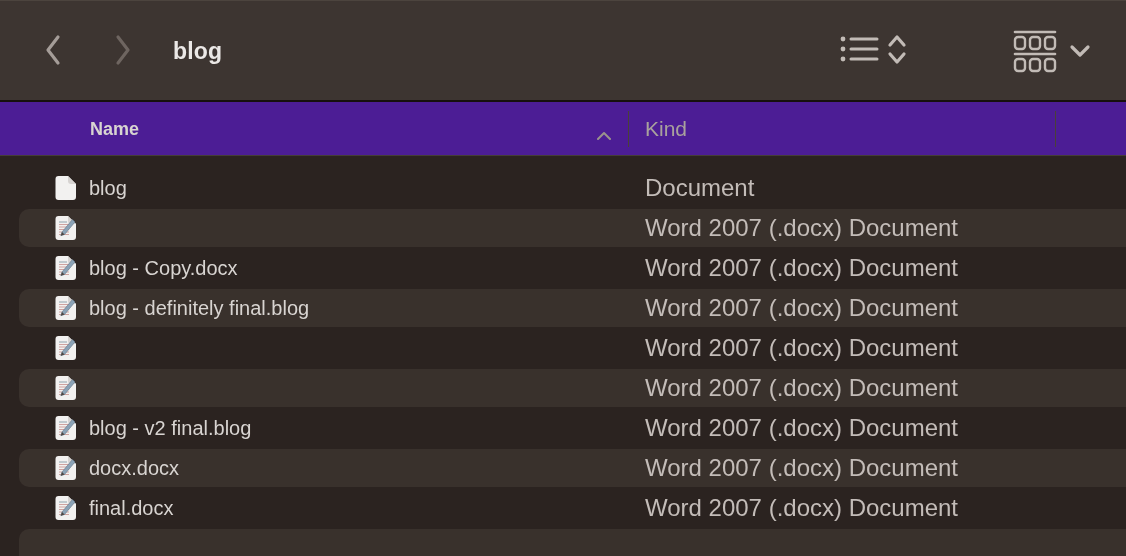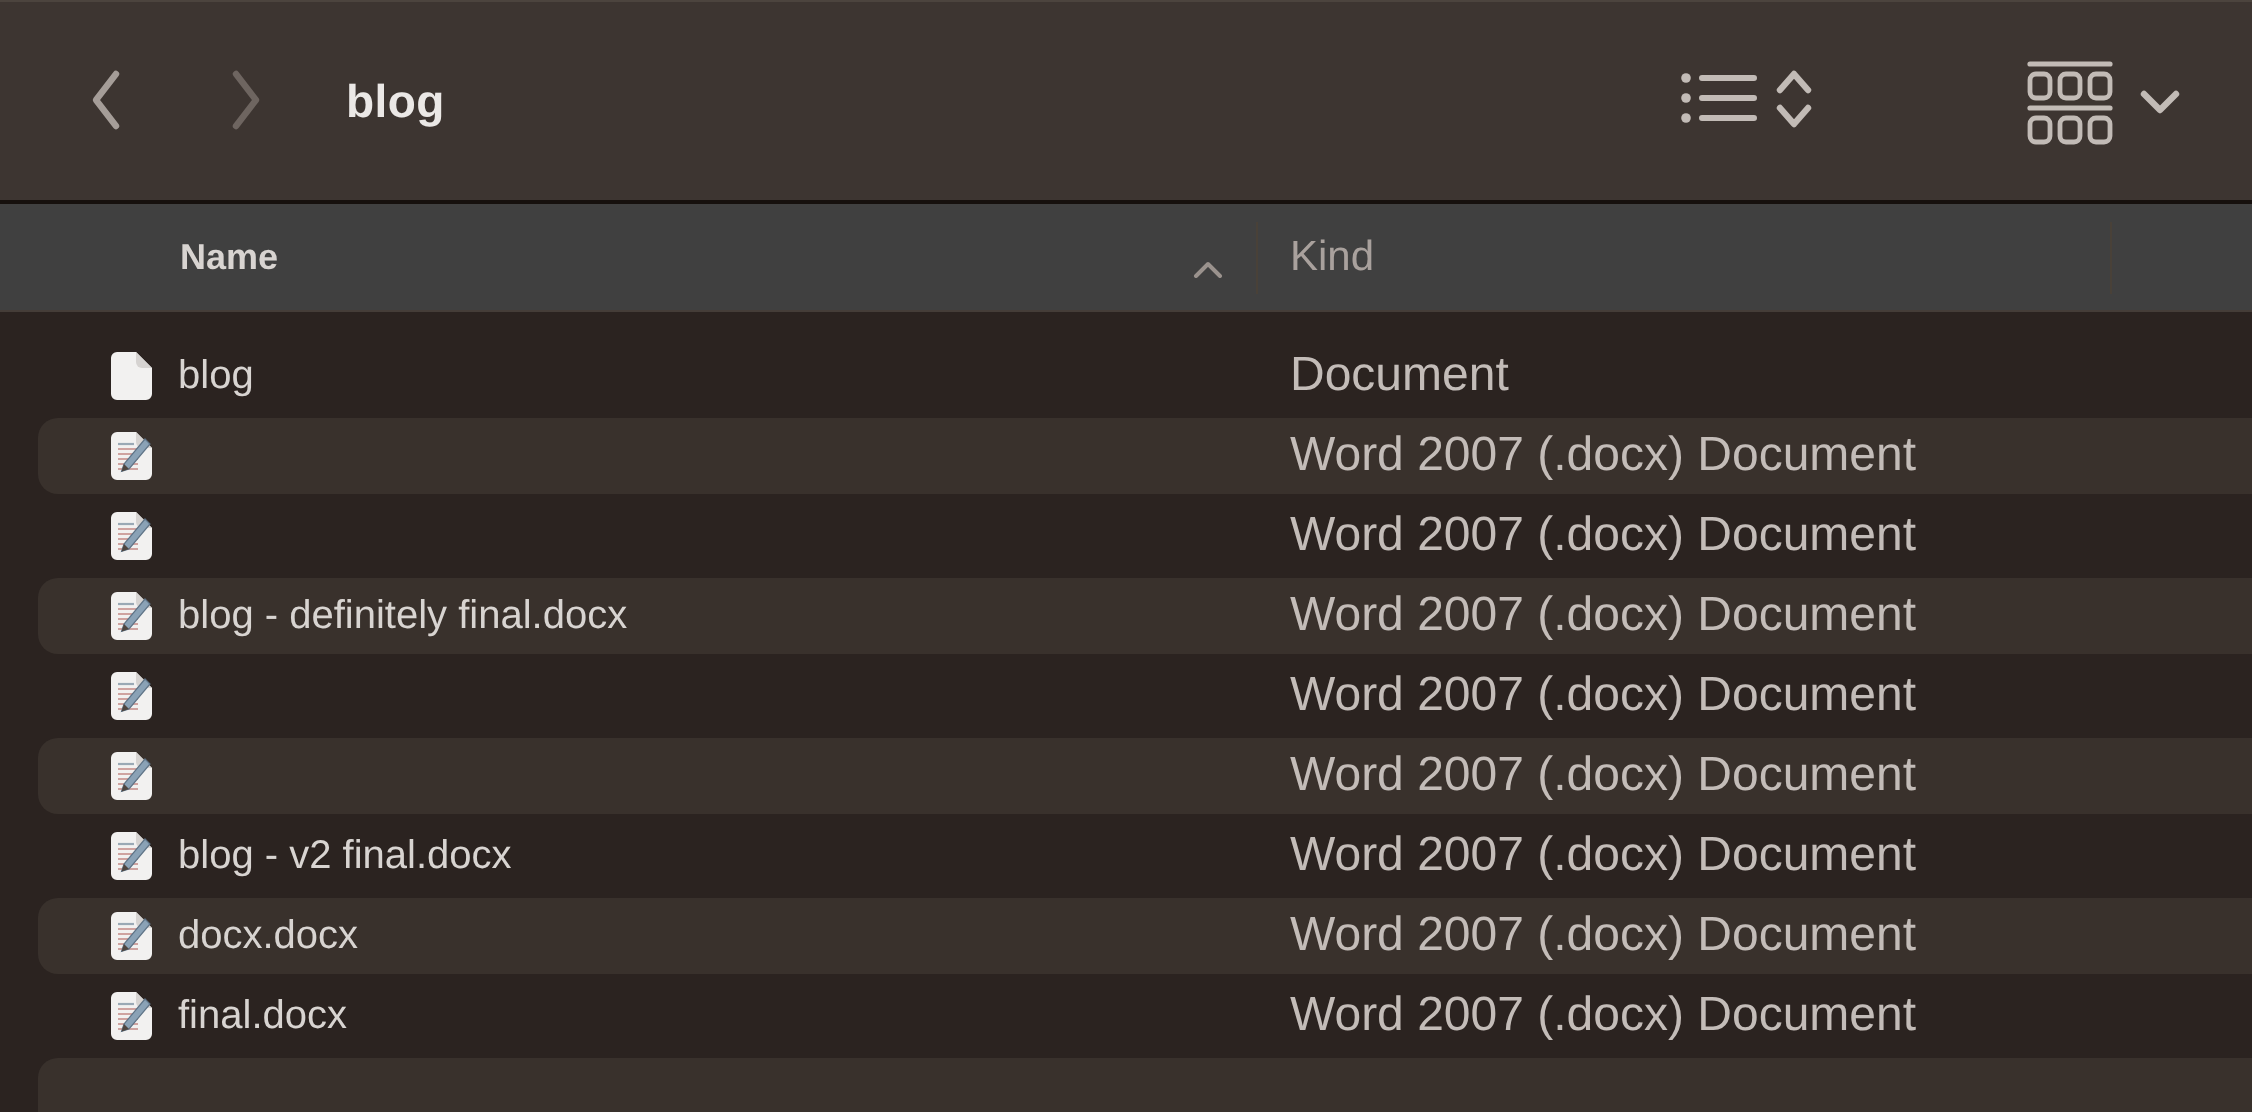--- a/index.html
+++ b/index.html
@@ -22,21 +22,21 @@
   .btn-forward{left:112px;}
   .win-title{
     position:absolute;left:173px;top:50px;transform:translateY(-50%);
     font-size:23px;font-weight:700;color:#ebe8e6;letter-spacing:.2px;
   }
   .tb-icon-btn{position:absolute;background:none;border:none;padding:0;cursor:default;}
   .btn-sort{left:836px;top:29px;}
   .btn-view{left:1012px;top:26px;}
   
   .list-header{
-    position:relative;height:53px;background:#404040;
+    position:relative;height:53px;background:#4c1d95;
     border-bottom:1px solid #453d38;
   }
   .col-name{
     position:absolute;left:90px;top:50%;transform:translateY(-50%);
     font-size:18px;font-weight:700;color:#d8d4d1;
   }
   .sort-caret{position:absolute;left:596px;top:24px;}
   .col-kind{
     position:absolute;left:645px;top:50%;transform:translateY(-50%);
     font-size:21px;font-weight:400;color:#a9a19d;
@@ -166,94 +166,95 @@
         <g stroke="#cfa3a0" stroke-width="1.1">
           <path d="M6 9.5 H16 M6 12 H16 M6 14.5 H16 M6 17 H16 M6 19.5 H16"></path>
         </g>
         <g stroke="#9aa9b5" stroke-width="1.1">
           <path d="M6 7 H14"></path>
         </g>
         <path d="M19.5 4.5 L22 7 L11.5 19.5 L7.8 20.7 L9 17 Z" fill="#8aa2b6" stroke="#5f7487" stroke-width="0.6"></path>
         <path d="M9 17 L11.5 19.5 L7.8 20.7 Z" fill="#4e453f"></path>
       </svg>
     </span>
-    <span class="fkind">Word 2007 (.docx) Document</span>
-  </div>
-    <div class="row">
-
-    <span class="ficon">
-      <svg width="26" height="26" viewBox="0 0 26 26">
-        <path d="M5.5 1 H15 L23 9 V22 a3 3 0 0 1 -3 3 H5.5 a3 3 0 0 1 -3 -3 V4 a3 3 0 0 1 3 -3 Z" fill="#f2f1f0"></path>
-        <path d="M15 1 L23 9 H18 a3 3 0 0 1 -3 -3 Z" fill="#d6d3d1"></path>
-        <g stroke="#cfa3a0" stroke-width="1.1">
-          <path d="M6 9.5 H16 M6 12 H16 M6 14.5 H16 M6 17 H16 M6 19.5 H16"></path>
-        </g>
-        <g stroke="#9aa9b5" stroke-width="1.1">
-          <path d="M6 7 H14"></path>
-        </g>
-        <path d="M19.5 4.5 L22 7 L11.5 19.5 L7.8 20.7 L9 17 Z" fill="#8aa2b6" stroke="#5f7487" stroke-width="0.6"></path>
-        <path d="M9 17 L11.5 19.5 L7.8 20.7 Z" fill="#4e453f"></path>
-      </svg>
-    </span>
-    <span class="fname">blog - definitely final.docx</span>
-    <span class="fkind">Word 2007 (.docx) Document</span>
-  </div>
-    <div class="row">
-
-    <span class="ficon">
-      <svg width="26" height="26" viewBox="0 0 26 26">
-        <path d="M5.5 1 H15 L23 9 V22 a3 3 0 0 1 -3 3 H5.5 a3 3 0 0 1 -3 -3 V4 a3 3 0 0 1 3 -3 Z" fill="#f2f1f0"></path>
-        <path d="M15 1 L23 9 H18 a3 3 0 0 1 -3 -3 Z" fill="#d6d3d1"></path>
-        <g stroke="#cfa3a0" stroke-width="1.1">
-          <path d="M6 9.5 H16 M6 12 H16 M6 14.5 H16 M6 17 H16 M6 19.5 H16"></path>
-        </g>
-        <g stroke="#9aa9b5" stroke-width="1.1">
-          <path d="M6 7 H14"></path>
-        </g>
-        <path d="M19.5 4.5 L22 7 L11.5 19.5 L7.8 20.7 L9 17 Z" fill="#8aa2b6" stroke="#5f7487" stroke-width="0.6"></path>
-        <path d="M9 17 L11.5 19.5 L7.8 20.7 Z" fill="#4e453f"></path>
-      </svg>
-    </span>
-    <span class="fkind">Word 2007 (.docx) Document</span>
-  </div>
-    <div class="row">
-
-    <span class="ficon">
-      <svg width="26" height="26" viewBox="0 0 26 26">
-        <path d="M5.5 1 H15 L23 9 V22 a3 3 0 0 1 -3 3 H5.5 a3 3 0 0 1 -3 -3 V4 a3 3 0 0 1 3 -3 Z" fill="#f2f1f0"></path>
-        <path d="M15 1 L23 9 H18 a3 3 0 0 1 -3 -3 Z" fill="#d6d3d1"></path>
-        <g stroke="#cfa3a0" stroke-width="1.1">
-          <path d="M6 9.5 H16 M6 12 H16 M6 14.5 H16 M6 17 H16 M6 19.5 H16"></path>
-        </g>
-        <g stroke="#9aa9b5" stroke-width="1.1">
-          <path d="M6 7 H14"></path>
-        </g>
-        <path d="M19.5 4.5 L22 7 L11.5 19.5 L7.8 20.7 L9 17 Z" fill="#8aa2b6" stroke="#5f7487" stroke-width="0.6"></path>
-        <path d="M9 17 L11.5 19.5 L7.8 20.7 Z" fill="#4e453f"></path>
-      </svg>
-    </span>
-    <span class="fkind">Word 2007 (.docx) Document</span>
-  </div>
-    <div class="row">
-
-    <span class="ficon">
-      <svg width="26" height="26" viewBox="0 0 26 26">
-        <path d="M5.5 1 H15 L23 9 V22 a3 3 0 0 1 -3 3 H5.5 a3 3 0 0 1 -3 -3 V4 a3 3 0 0 1 3 -3 Z" fill="#f2f1f0"></path>
-        <path d="M15 1 L23 9 H18 a3 3 0 0 1 -3 -3 Z" fill="#d6d3d1"></path>
-        <g stroke="#cfa3a0" stroke-width="1.1">
-          <path d="M6 9.5 H16 M6 12 H16 M6 14.5 H16 M6 17 H16 M6 19.5 H16"></path>
-        </g>
-        <g stroke="#9aa9b5" stroke-width="1.1">
-          <path d="M6 7 H14"></path>
-        </g>
-        <path d="M19.5 4.5 L22 7 L11.5 19.5 L7.8 20.7 L9 17 Z" fill="#8aa2b6" stroke="#5f7487" stroke-width="0.6"></path>
-        <path d="M9 17 L11.5 19.5 L7.8 20.7 Z" fill="#4e453f"></path>
-      </svg>
-    </span>
-    <span class="fname">blog - v2 final.docx</span>
+    <span class="fname">blog - Copy.docx</span>
+    <span class="fkind">Word 2007 (.docx) Document</span>
+  </div>
+    <div class="row">
+
+    <span class="ficon">
+      <svg width="26" height="26" viewBox="0 0 26 26">
+        <path d="M5.5 1 H15 L23 9 V22 a3 3 0 0 1 -3 3 H5.5 a3 3 0 0 1 -3 -3 V4 a3 3 0 0 1 3 -3 Z" fill="#f2f1f0"></path>
+        <path d="M15 1 L23 9 H18 a3 3 0 0 1 -3 -3 Z" fill="#d6d3d1"></path>
+        <g stroke="#cfa3a0" stroke-width="1.1">
+          <path d="M6 9.5 H16 M6 12 H16 M6 14.5 H16 M6 17 H16 M6 19.5 H16"></path>
+        </g>
+        <g stroke="#9aa9b5" stroke-width="1.1">
+          <path d="M6 7 H14"></path>
+        </g>
+        <path d="M19.5 4.5 L22 7 L11.5 19.5 L7.8 20.7 L9 17 Z" fill="#8aa2b6" stroke="#5f7487" stroke-width="0.6"></path>
+        <path d="M9 17 L11.5 19.5 L7.8 20.7 Z" fill="#4e453f"></path>
+      </svg>
+    </span>
+    <span class="fname">blog - definitely final.blog</span>
+    <span class="fkind">Word 2007 (.docx) Document</span>
+  </div>
+    <div class="row">
+
+    <span class="ficon">
+      <svg width="26" height="26" viewBox="0 0 26 26">
+        <path d="M5.5 1 H15 L23 9 V22 a3 3 0 0 1 -3 3 H5.5 a3 3 0 0 1 -3 -3 V4 a3 3 0 0 1 3 -3 Z" fill="#f2f1f0"></path>
+        <path d="M15 1 L23 9 H18 a3 3 0 0 1 -3 -3 Z" fill="#d6d3d1"></path>
+        <g stroke="#cfa3a0" stroke-width="1.1">
+          <path d="M6 9.5 H16 M6 12 H16 M6 14.5 H16 M6 17 H16 M6 19.5 H16"></path>
+        </g>
+        <g stroke="#9aa9b5" stroke-width="1.1">
+          <path d="M6 7 H14"></path>
+        </g>
+        <path d="M19.5 4.5 L22 7 L11.5 19.5 L7.8 20.7 L9 17 Z" fill="#8aa2b6" stroke="#5f7487" stroke-width="0.6"></path>
+        <path d="M9 17 L11.5 19.5 L7.8 20.7 Z" fill="#4e453f"></path>
+      </svg>
+    </span>
+    <span class="fkind">Word 2007 (.docx) Document</span>
+  </div>
+    <div class="row">
+
+    <span class="ficon">
+      <svg width="26" height="26" viewBox="0 0 26 26">
+        <path d="M5.5 1 H15 L23 9 V22 a3 3 0 0 1 -3 3 H5.5 a3 3 0 0 1 -3 -3 V4 a3 3 0 0 1 3 -3 Z" fill="#f2f1f0"></path>
+        <path d="M15 1 L23 9 H18 a3 3 0 0 1 -3 -3 Z" fill="#d6d3d1"></path>
+        <g stroke="#cfa3a0" stroke-width="1.1">
+          <path d="M6 9.5 H16 M6 12 H16 M6 14.5 H16 M6 17 H16 M6 19.5 H16"></path>
+        </g>
+        <g stroke="#9aa9b5" stroke-width="1.1">
+          <path d="M6 7 H14"></path>
+        </g>
+        <path d="M19.5 4.5 L22 7 L11.5 19.5 L7.8 20.7 L9 17 Z" fill="#8aa2b6" stroke="#5f7487" stroke-width="0.6"></path>
+        <path d="M9 17 L11.5 19.5 L7.8 20.7 Z" fill="#4e453f"></path>
+      </svg>
+    </span>
+    <span class="fkind">Word 2007 (.docx) Document</span>
+  </div>
+    <div class="row">
+
+    <span class="ficon">
+      <svg width="26" height="26" viewBox="0 0 26 26">
+        <path d="M5.5 1 H15 L23 9 V22 a3 3 0 0 1 -3 3 H5.5 a3 3 0 0 1 -3 -3 V4 a3 3 0 0 1 3 -3 Z" fill="#f2f1f0"></path>
+        <path d="M15 1 L23 9 H18 a3 3 0 0 1 -3 -3 Z" fill="#d6d3d1"></path>
+        <g stroke="#cfa3a0" stroke-width="1.1">
+          <path d="M6 9.5 H16 M6 12 H16 M6 14.5 H16 M6 17 H16 M6 19.5 H16"></path>
+        </g>
+        <g stroke="#9aa9b5" stroke-width="1.1">
+          <path d="M6 7 H14"></path>
+        </g>
+        <path d="M19.5 4.5 L22 7 L11.5 19.5 L7.8 20.7 L9 17 Z" fill="#8aa2b6" stroke="#5f7487" stroke-width="0.6"></path>
+        <path d="M9 17 L11.5 19.5 L7.8 20.7 Z" fill="#4e453f"></path>
+      </svg>
+    </span>
+    <span class="fname">blog - v2 final.blog</span>
     <span class="fkind">Word 2007 (.docx) Document</span>
   </div>
     <div class="row">
 
     <span class="ficon">
       <svg width="26" height="26" viewBox="0 0 26 26">
         <path d="M5.5 1 H15 L23 9 V22 a3 3 0 0 1 -3 3 H5.5 a3 3 0 0 1 -3 -3 V4 a3 3 0 0 1 3 -3 Z" fill="#f2f1f0"></path>
         <path d="M15 1 L23 9 H18 a3 3 0 0 1 -3 -3 Z" fill="#d6d3d1"></path>
         <g stroke="#cfa3a0" stroke-width="1.1">
           <path d="M6 9.5 H16 M6 12 H16 M6 14.5 H16 M6 17 H16 M6 19.5 H16"></path>

